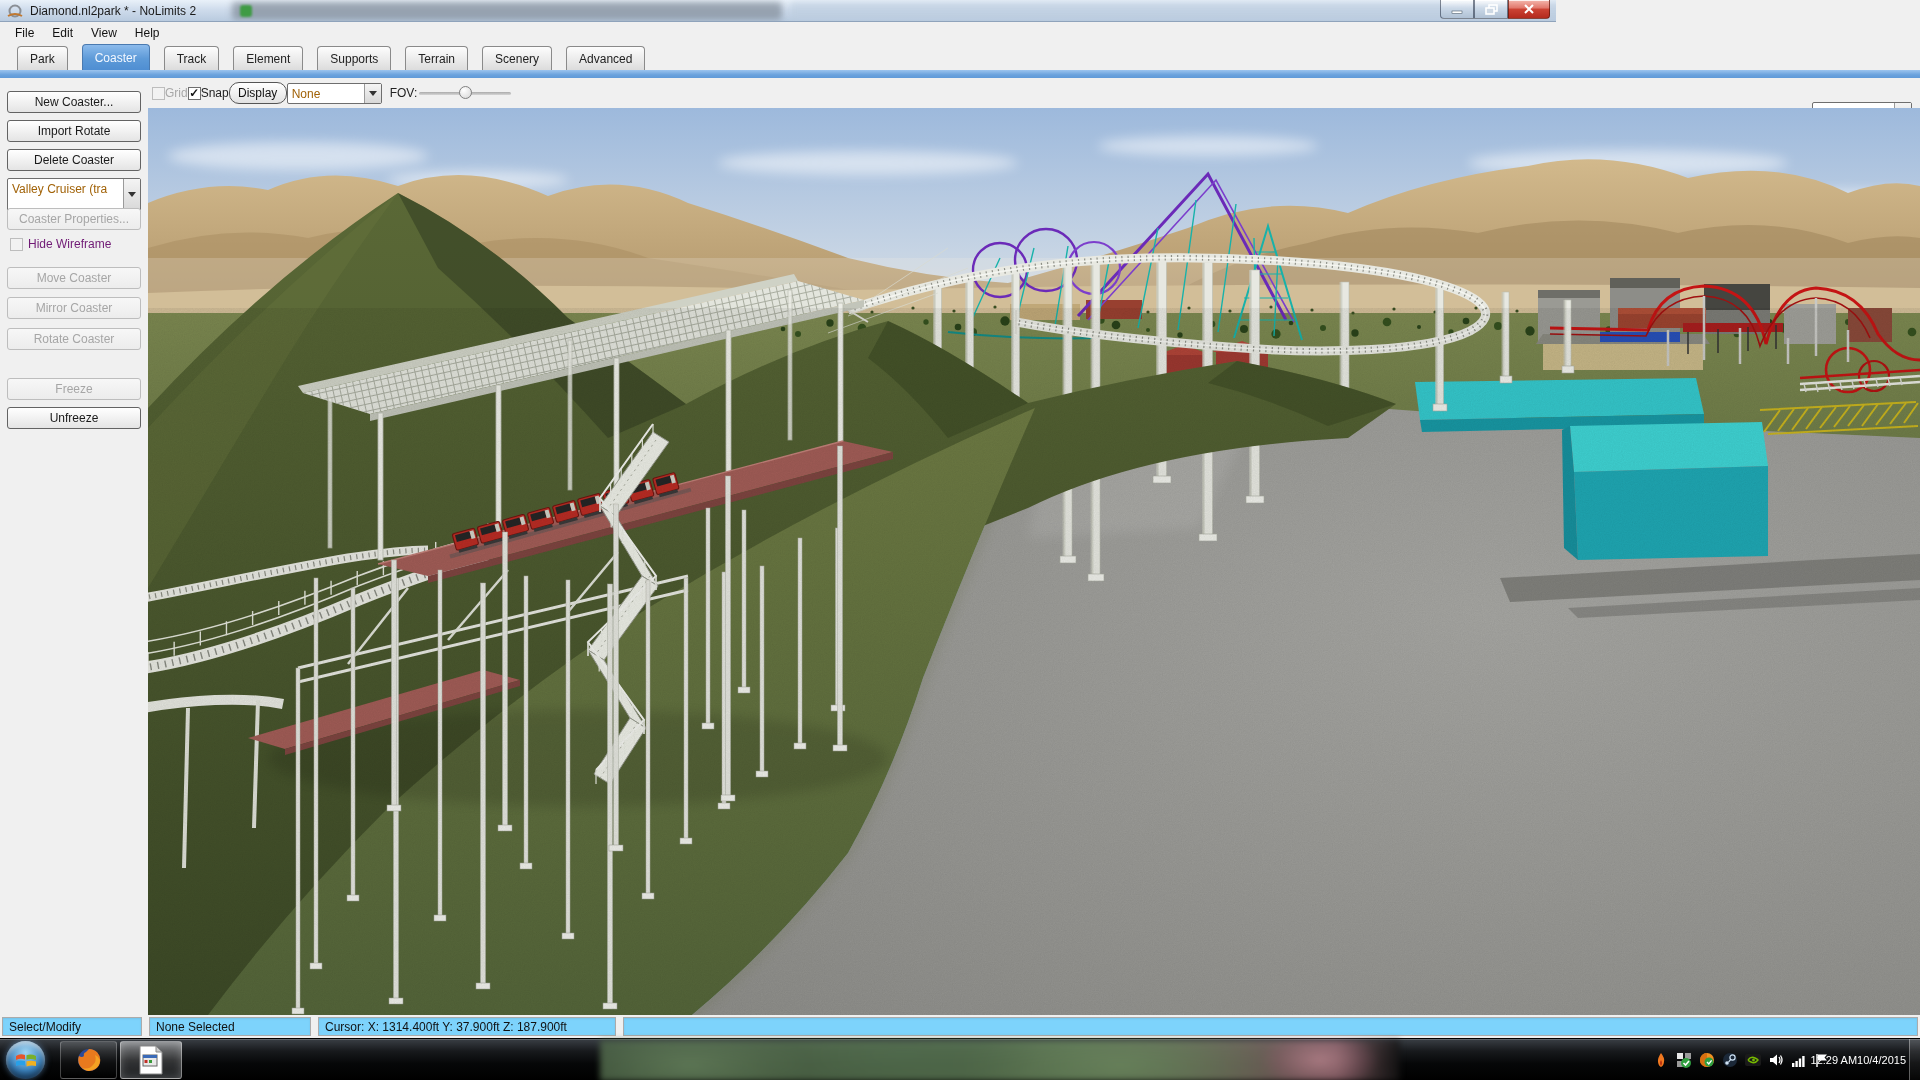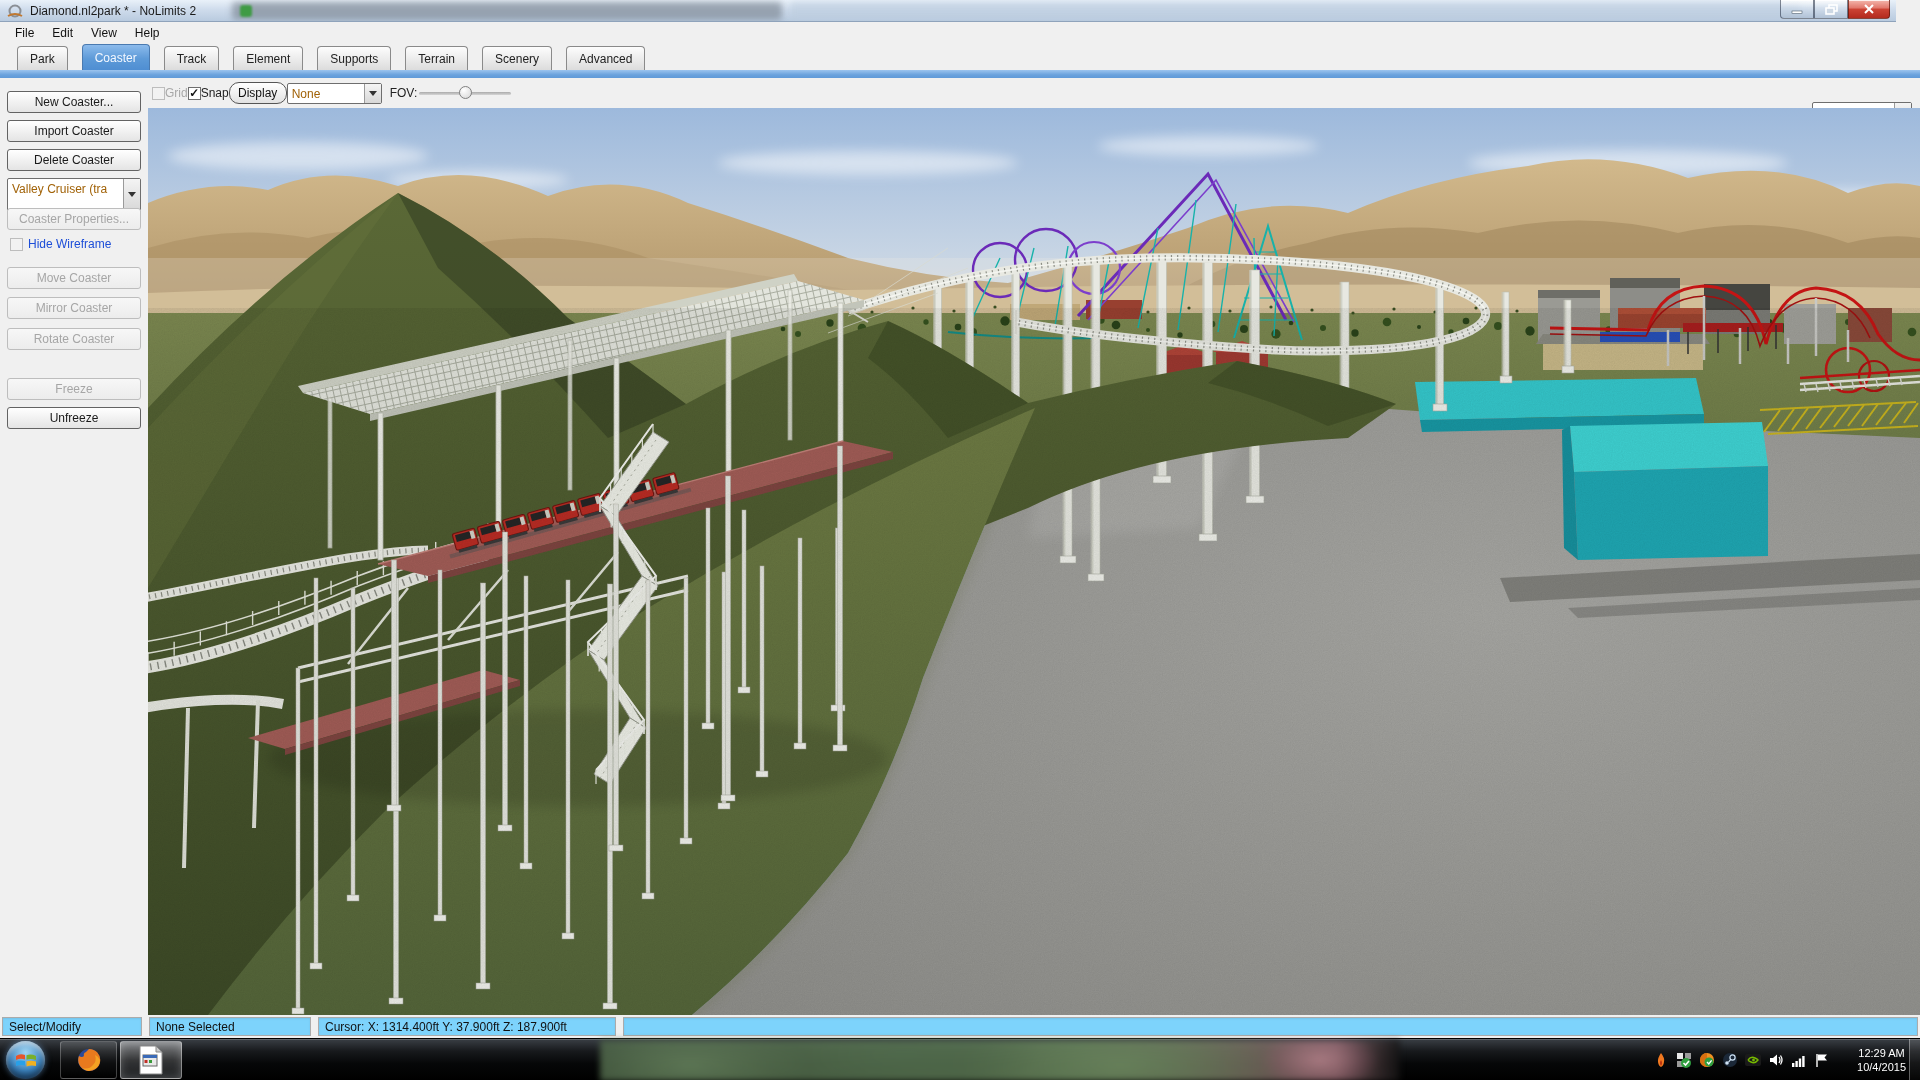--- a/index.html
+++ b/index.html
@@ -1,21 +1,21 @@
 <!DOCTYPE html>
 <html><head>
 <meta charset="utf-8">
 <style>
   * { margin:0; padding:0; box-sizing:border-box; }
   html,body { width:1920px; height:1080px; overflow:hidden; background:#000;
     font-family:"Liberation Sans", sans-serif; }
   #screen { position:relative; width:1920px; height:1080px; background:#f0f0f0; }
 
   
-  #titlebar { position:absolute; left:0; top:0; width:1896px; height:22px;
+  #titlebar { position:absolute; left:0; top:0; width:1556px; height:22px;
     background:linear-gradient(#e9f1f9,#cfdcec 45%,#b9cbdf); border-bottom:1px solid #8fa3bb; overflow:hidden; }
   .bg-win-blur { position:absolute; top:2px; height:18px; border-radius:4px; filter:blur(3px); }
   #bgwin1 { left:232px; width:550px; background:rgba(122,132,144,.65); }
   #bgwin2 { left:790px; width:1010px; background:rgba(186,202,220,.55); }
   #bgwin-dot { position:absolute; left:240px; top:5px; width:12px; height:12px; border-radius:3px;
     background:#3f9b45; filter:blur(1px); }
   #app-icon { position:absolute; left:7px; top:3px; }
   #title-text { position:absolute; left:30px; top:4px; font-size:12px; color:#1a1a1a; white-space:nowrap; }
   #win-controls { position:absolute; right:6px; top:0; display:flex; }
   .wbtn { width:34px; height:19px; border:1px solid rgba(30,40,60,.55); border-top:none;
@@ -54,21 +54,21 @@
   .combo .val { flex:1; font-size:12px; color:#a16207; padding:3px 0 0 4px; white-space:nowrap; overflow:hidden; }
   .combo .arrow-btn { width:17px; border-left:1px solid #9a9a9a; background:linear-gradient(#f4f4f4,#d8d8d8);
     display:flex; align-items:center; justify-content:center; }
   .tri-down { width:0; height:0; border-left:4px solid transparent; border-right:4px solid transparent;
     border-top:5px solid #333; }
   .cb-row { position:absolute; left:10px; display:flex; align-items:center; gap:5px; }
   .cbox { width:13px; height:13px; background:#fff; border:1px solid #6e6e6e; font-size:12px; font-weight:bold;
     color:#111; line-height:11px; text-align:center; }
   .cbox.disabled { background:#f2f2f2; border-color:#bdbdbd; }
   .cb-label { font-size:12px; color:#222; }
-  .cb-label.disabled { color:#1d4ed8; }
+  .cb-label.disabled { color:#701a75; }
 
   
   #toolbar { position:absolute; left:148px; top:78px; width:1772px; height:30px; background:#f0f0f0;
     display:flex; align-items:center; padding:0 8px 0 4px; gap:0; }
   #display-btn { width:58px; height:22px; border:1px solid #555; border-radius:10px; font-size:12px; color:#111;
     background:linear-gradient(#fff,#e2e2e2); display:flex; align-items:center; justify-content:center; }
   #mode-combo { width:95px; height:21px; }
   .tlabel { font-size:12px; color:#222; }
   .tlabel.disabled { color:#a8a8a8; }
   #fov-slider { position:relative; width:92px; height:16px; margin-left:2px; }
@@ -105,21 +105,21 @@
     box-shadow:inset 0 -4px 8px rgba(0,0,0,.5), inset 0 3px 5px rgba(255,255,255,.7), 0 0 6px rgba(120,180,240,.5);
     display:flex; align-items:center; justify-content:center; }
   .task-btn { position:absolute; top:2px; height:38px; border-radius:3px; border:1px solid rgba(255,255,255,.25);
     background:linear-gradient(rgba(255,255,255,.16),rgba(255,255,255,.04) 50%,rgba(0,0,0,.1));
     display:flex; align-items:center; justify-content:center; }
   #task-firefox { left:60px; width:57px; }
   #task-nolimits { left:120px; width:62px; border-color:rgba(255,255,255,.45);
     background:linear-gradient(rgba(255,255,255,.42),rgba(255,255,255,.18) 50%,rgba(120,130,140,.25));
     box-shadow:inset 0 0 8px rgba(255,255,255,.25); }
   #tray { position:absolute; right:90px; top:0; height:42px; display:flex; align-items:center; gap:7px; }
-  #clock { position:absolute; right:14px; top:0; height:42px; display:flex; flex-direction:column;
+  #clock { position:absolute; right:14px; top:0; height:42px; display:flex; flex-direction:row;
     justify-content:center; align-items:center; color:#fff; font-size:11px; line-height:14px; }
   #show-desktop { position:absolute; right:0; top:0; width:11px; height:42px;
     border-left:1px solid rgba(255,255,255,.35); background:linear-gradient(rgba(255,255,255,.12),rgba(255,255,255,.02)); }
 </style>
 </head>
 <body>
 
 <div id="screen">
 
   <div id="titlebar">
@@ -167,21 +167,21 @@
     <div class="tab">Element</div>
     <div class="tab">Supports</div>
     <div class="tab">Terrain</div>
     <div class="tab">Scenery</div>
     <div class="tab">Advanced</div>
   </div>
   <div id="tab-accent"></div>
 
   <div id="sidebar">
     <div class="sbtn" style="top:13px">New Coaster...</div>
-    <div class="sbtn" style="top:42px">Import Coaster</div>
+    <div class="sbtn" style="top:42px">Import Rotate</div>
     <div class="sbtn" style="top:71px">Delete Coaster</div>
     <div id="coaster-combo" class="combo">
       <span class="val">Valley Cruiser (tra</span>
       <span class="arrow-btn">
           <span class="tri-down"></span>
         </span>
     </div>
     <div class="sbtn disabled" style="top:130px">Coaster Properties...</div>
     <div class="cb-row" style="top:159px">
       <span class="cbox disabled"></span>

